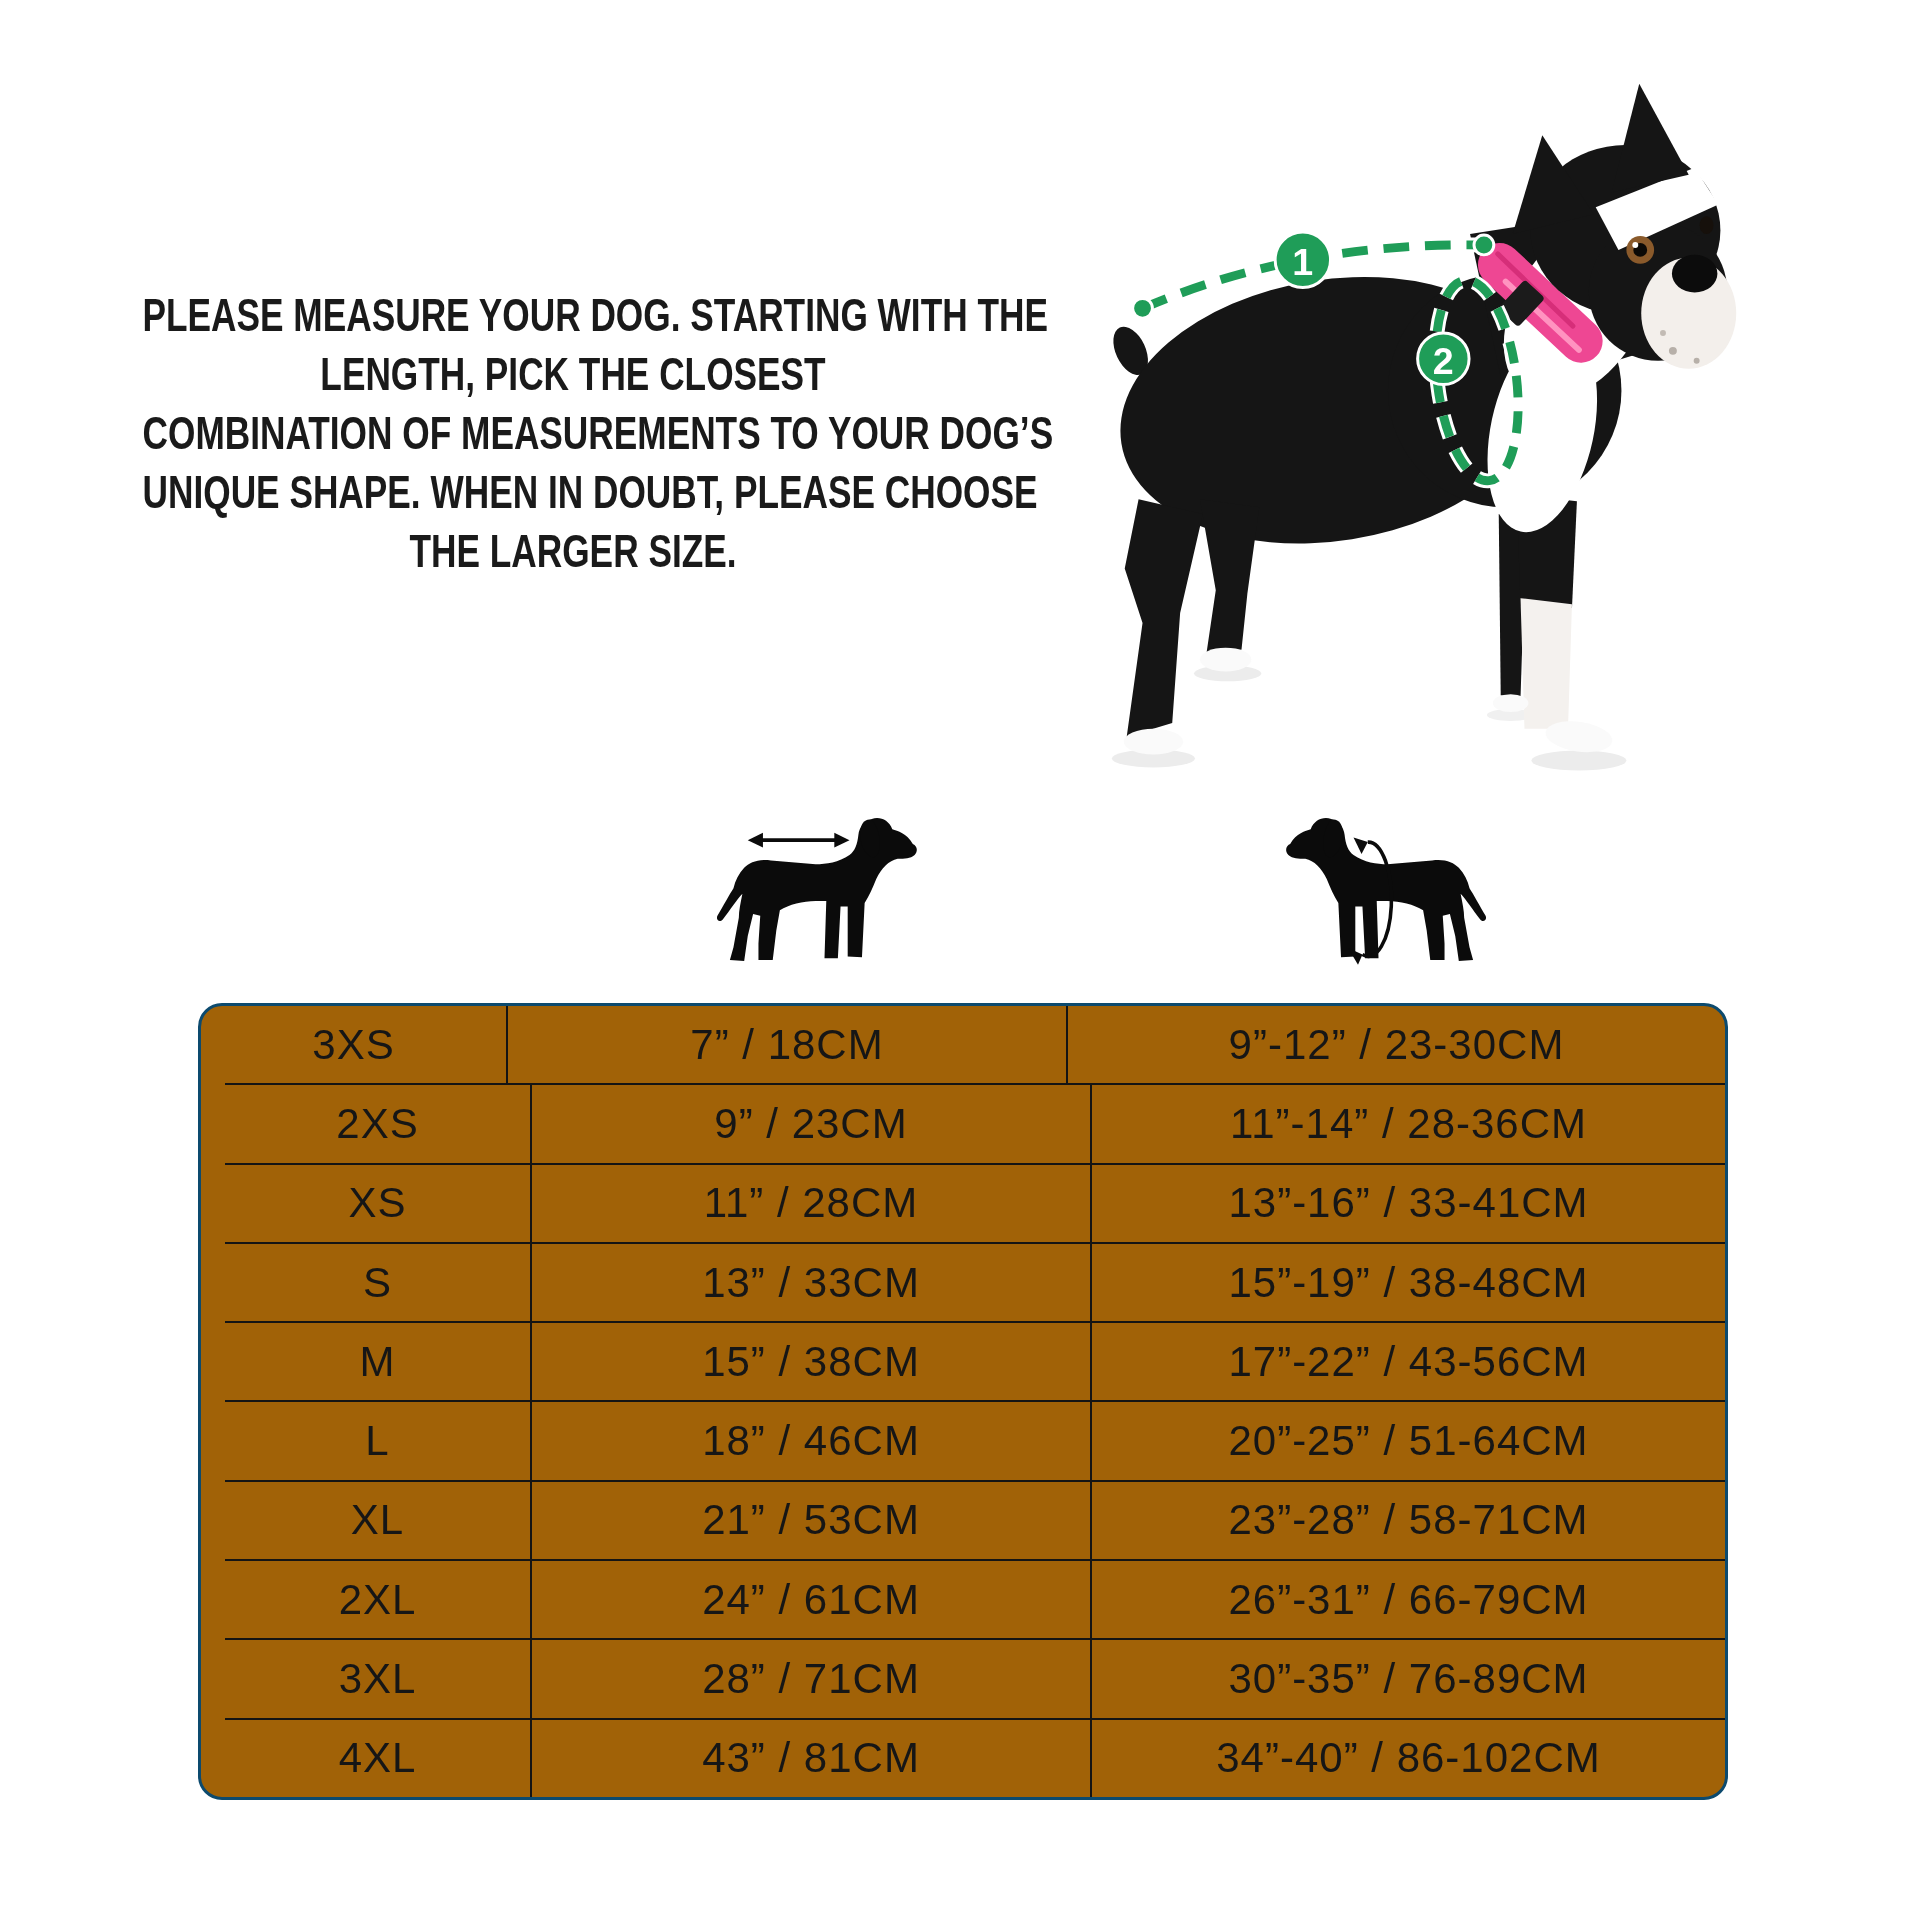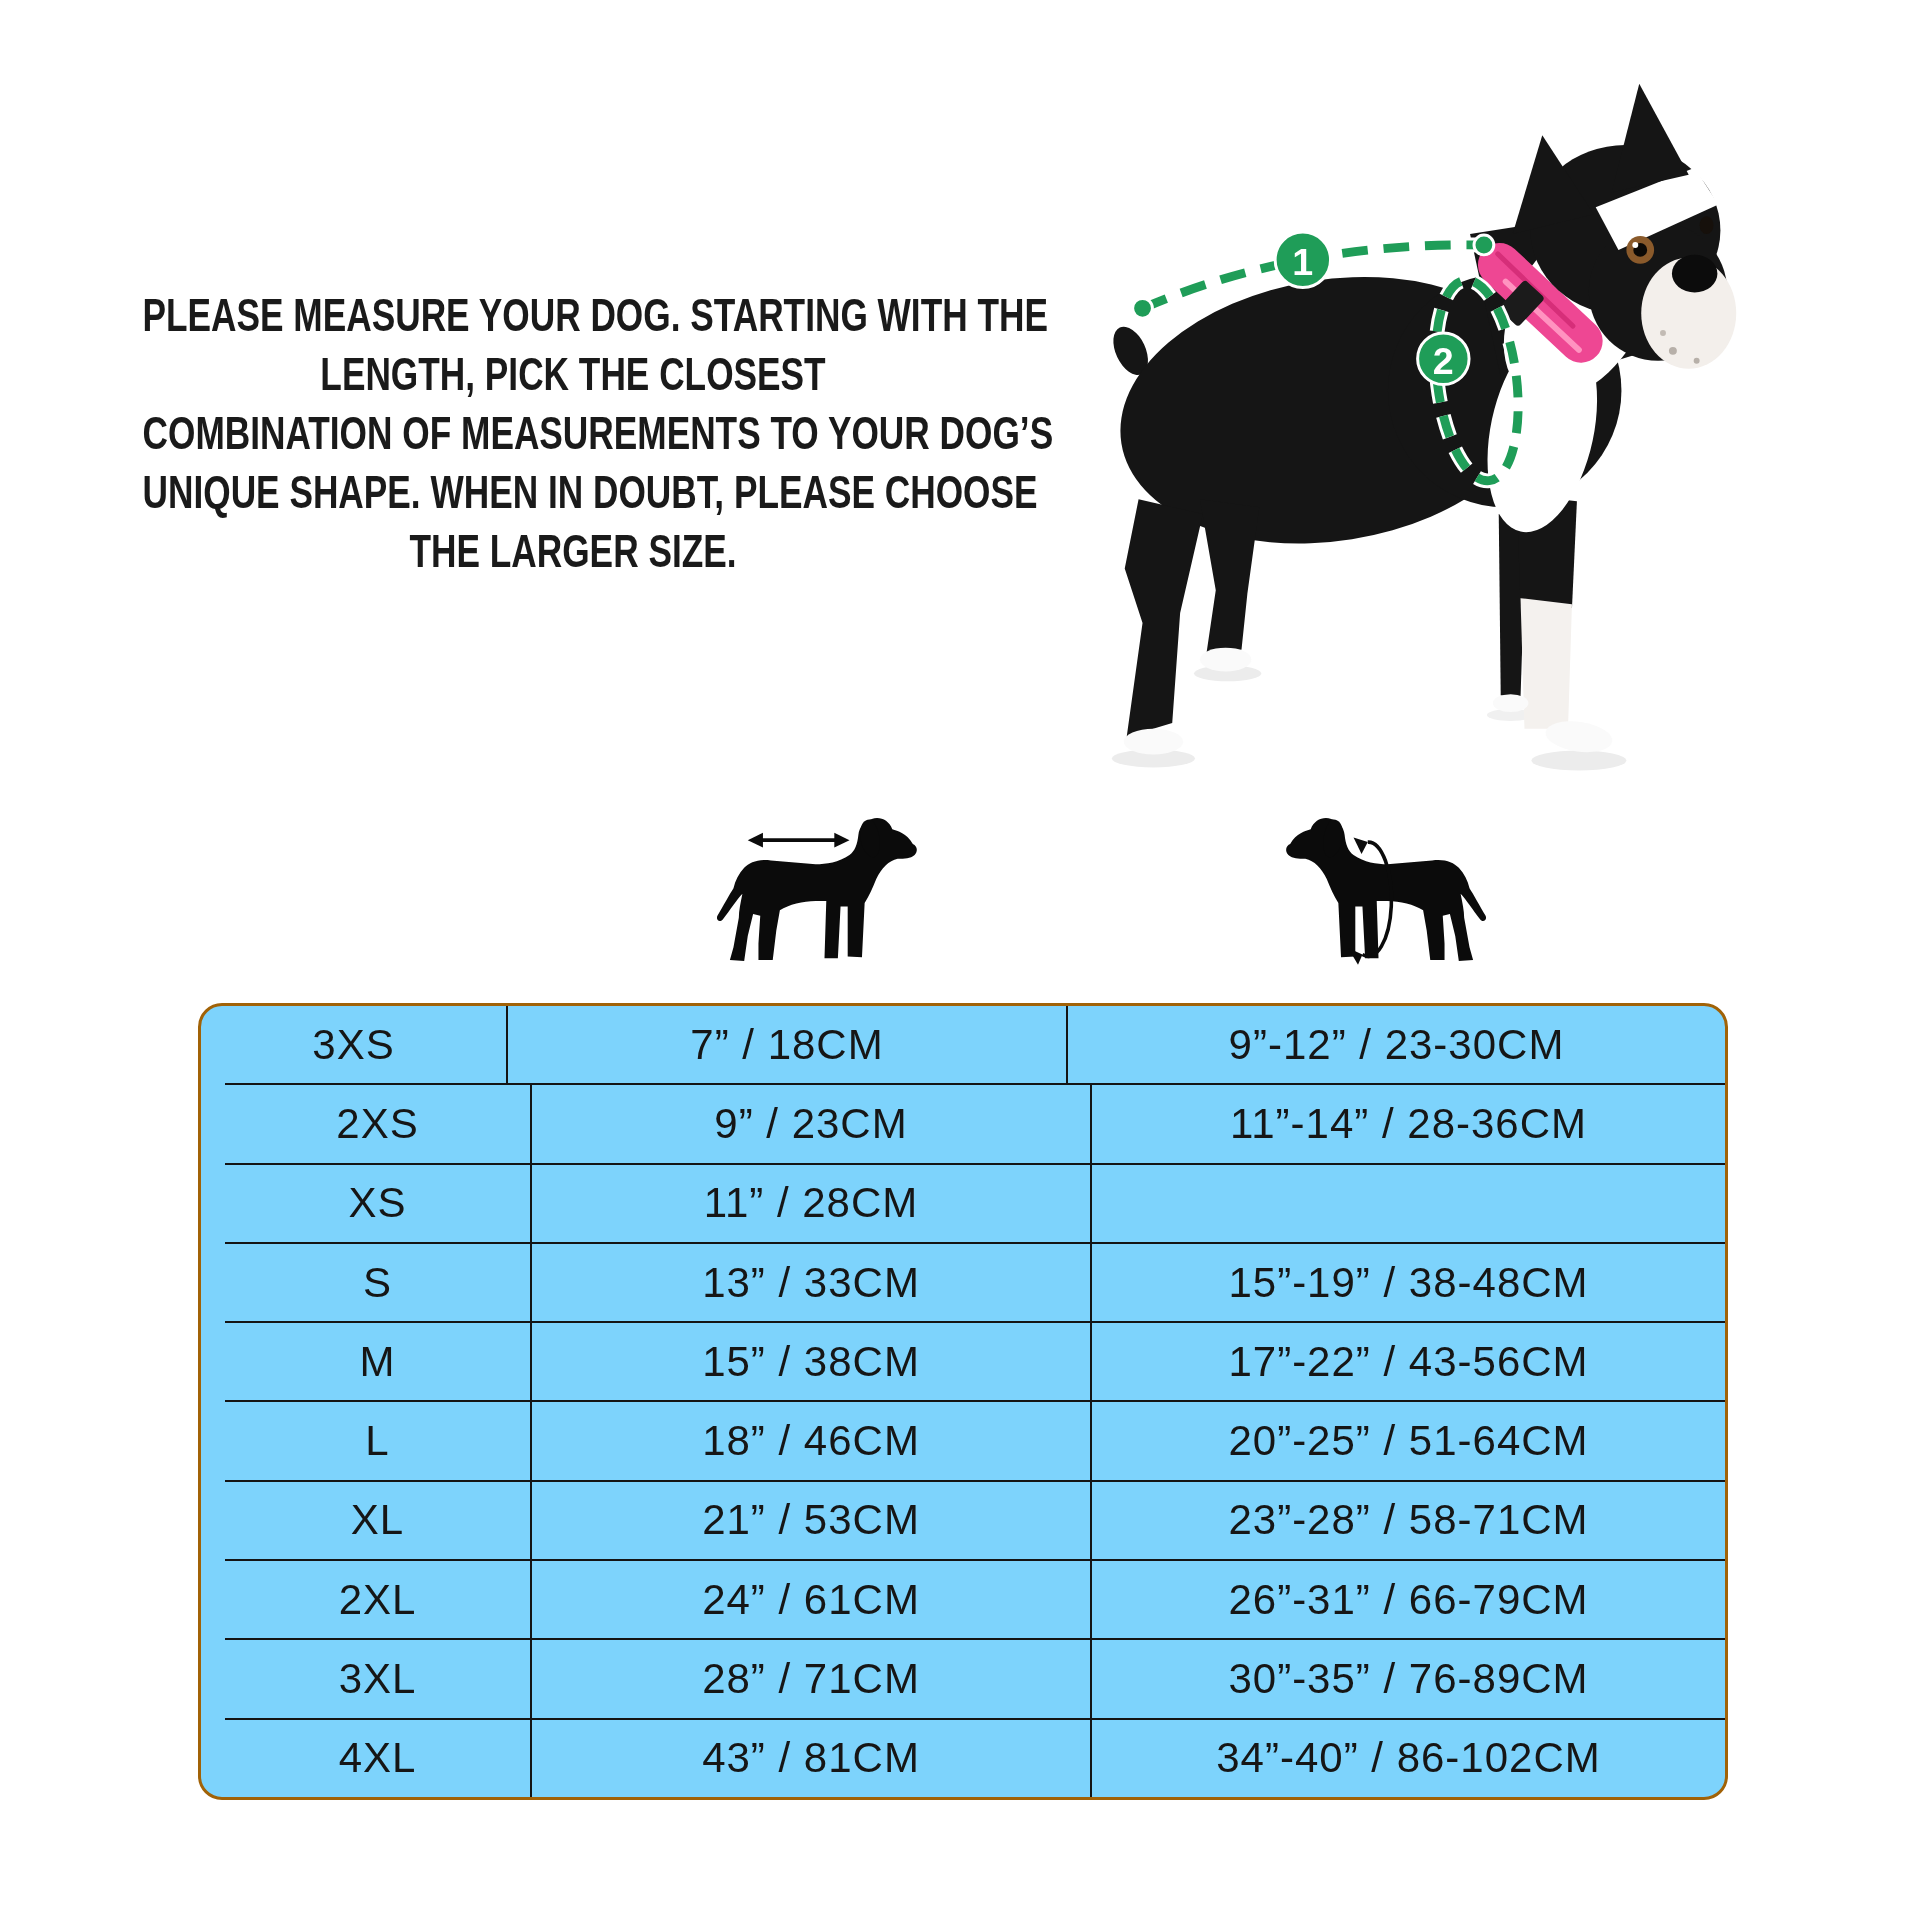--- a/index.html
+++ b/index.html
@@ -13,21 +13,21 @@
   .instructions .line{white-space:nowrap;}
 
   
   .photo{position:absolute;left:1079px;top:54px;width:792px;height:752px;}
   .legend{position:absolute;width:232px;height:166px;}
   .legend-length{left:696px;top:807px;}
   .legend-girth{left:1275px;top:807px;}
 
   
   .size-table{position:absolute;left:198px;top:1003px;width:1530px;height:797px;
-          border:3px solid #a16207;border-radius:24px;overflow:hidden;background:#7dd3fc;
+          border:3px solid #0c4a6e;border-radius:24px;overflow:hidden;background:#a16207;
           display:flex;flex-direction:column;box-sizing:border-box;}
   .t-row{flex:1;display:grid;grid-template-columns:307px 560px 1fr;}
   .t-row + .t-row{border-top:2px solid #141414;margin-left:24px;}
   .t-cell{display:flex;align-items:center;justify-content:center;
           font-size:42px;letter-spacing:1px;color:#161616;white-space:nowrap;}
   .c1,.c2{border-right:2px solid #141414;}
 
   .badge-num{font-family:"Liberation Sans", sans-serif;font-size:38px;font-weight:700;}
 </style>
 </head>
@@ -152,20 +152,21 @@
       <div class="t-cell c3">9”-12” / 23-30CM</div>
     </div>
     <div class="t-row">
       <div class="t-cell c1">2XS</div>
       <div class="t-cell c2">9” / 23CM</div>
       <div class="t-cell c3">11”-14” / 28-36CM</div>
     </div>
     <div class="t-row">
       <div class="t-cell c1">XS</div>
       <div class="t-cell c2">11” / 28CM</div>
+      <div class="t-cell c3">13”-16” / 33-41CM</div>
     </div>
     <div class="t-row">
       <div class="t-cell c1">S</div>
       <div class="t-cell c2">13” / 33CM</div>
       <div class="t-cell c3">15”-19” / 38-48CM</div>
     </div>
     <div class="t-row">
       <div class="t-cell c1">M</div>
       <div class="t-cell c2">15” / 38CM</div>
       <div class="t-cell c3">17”-22” / 43-56CM</div>

